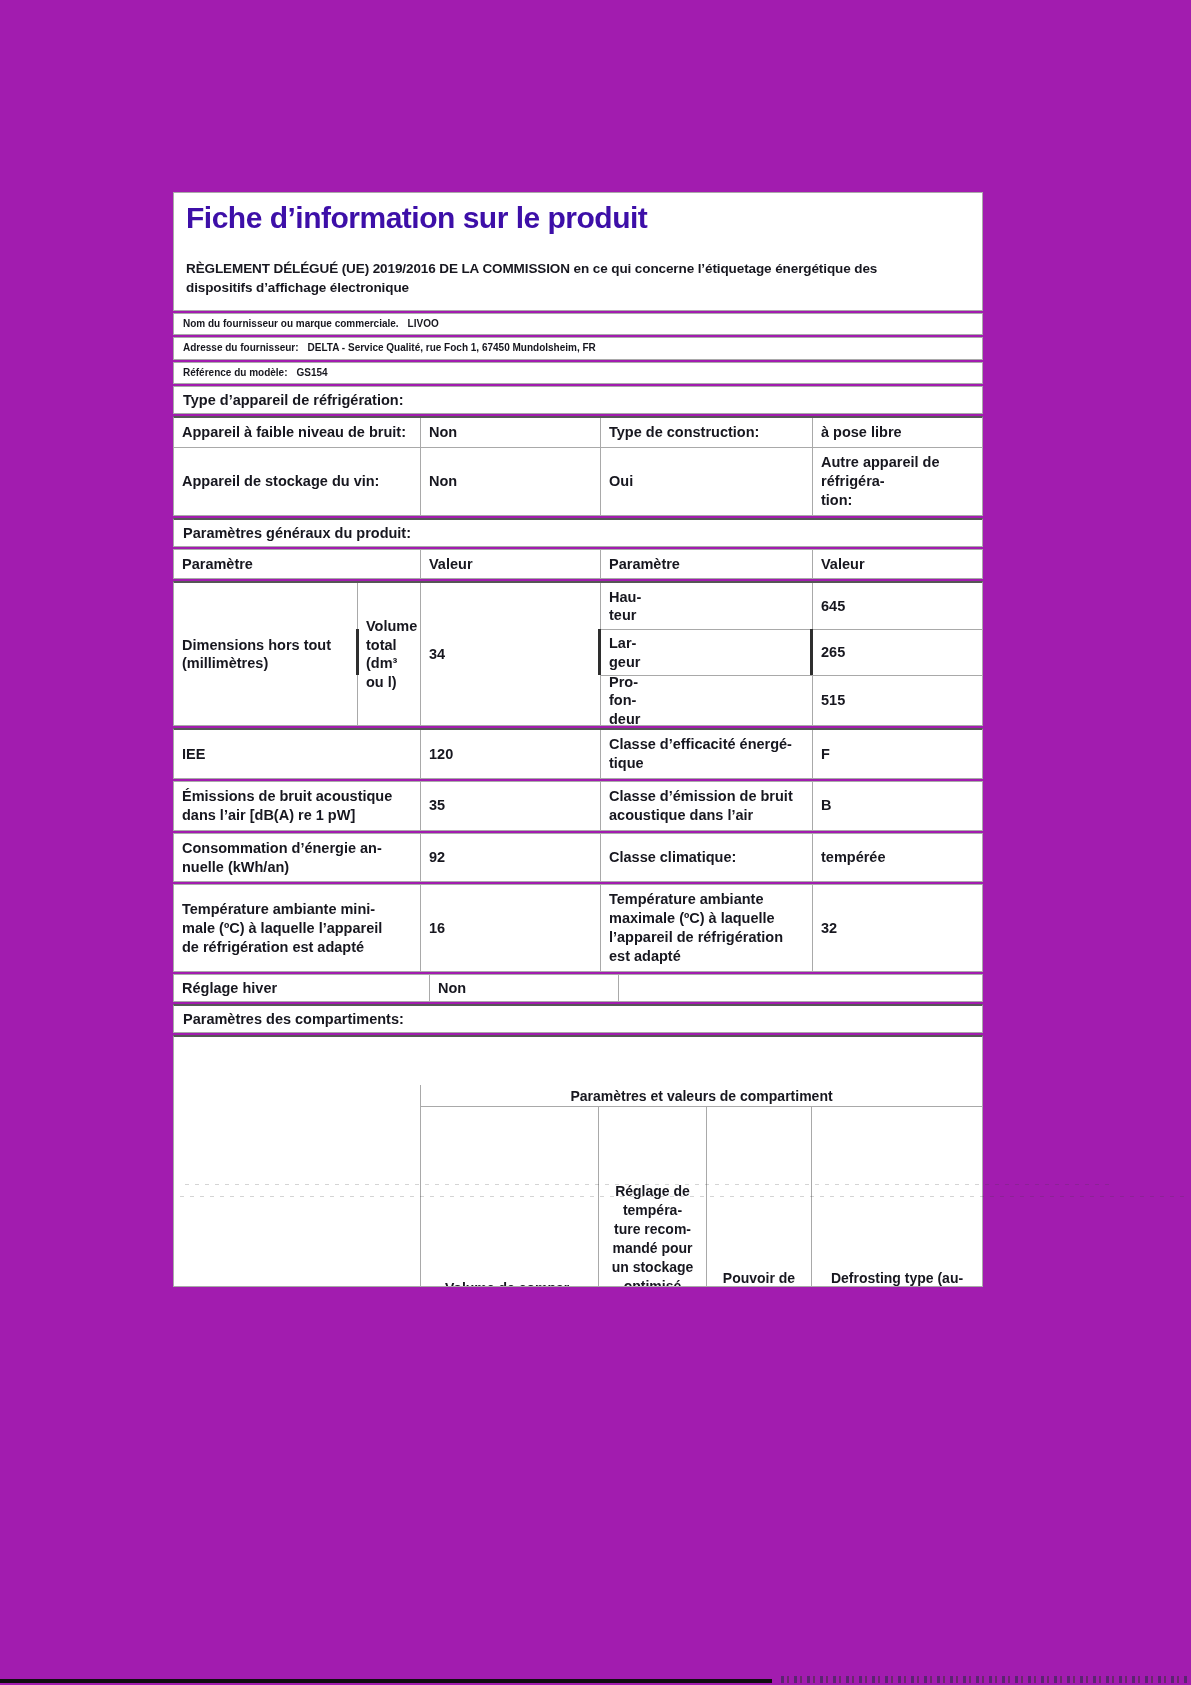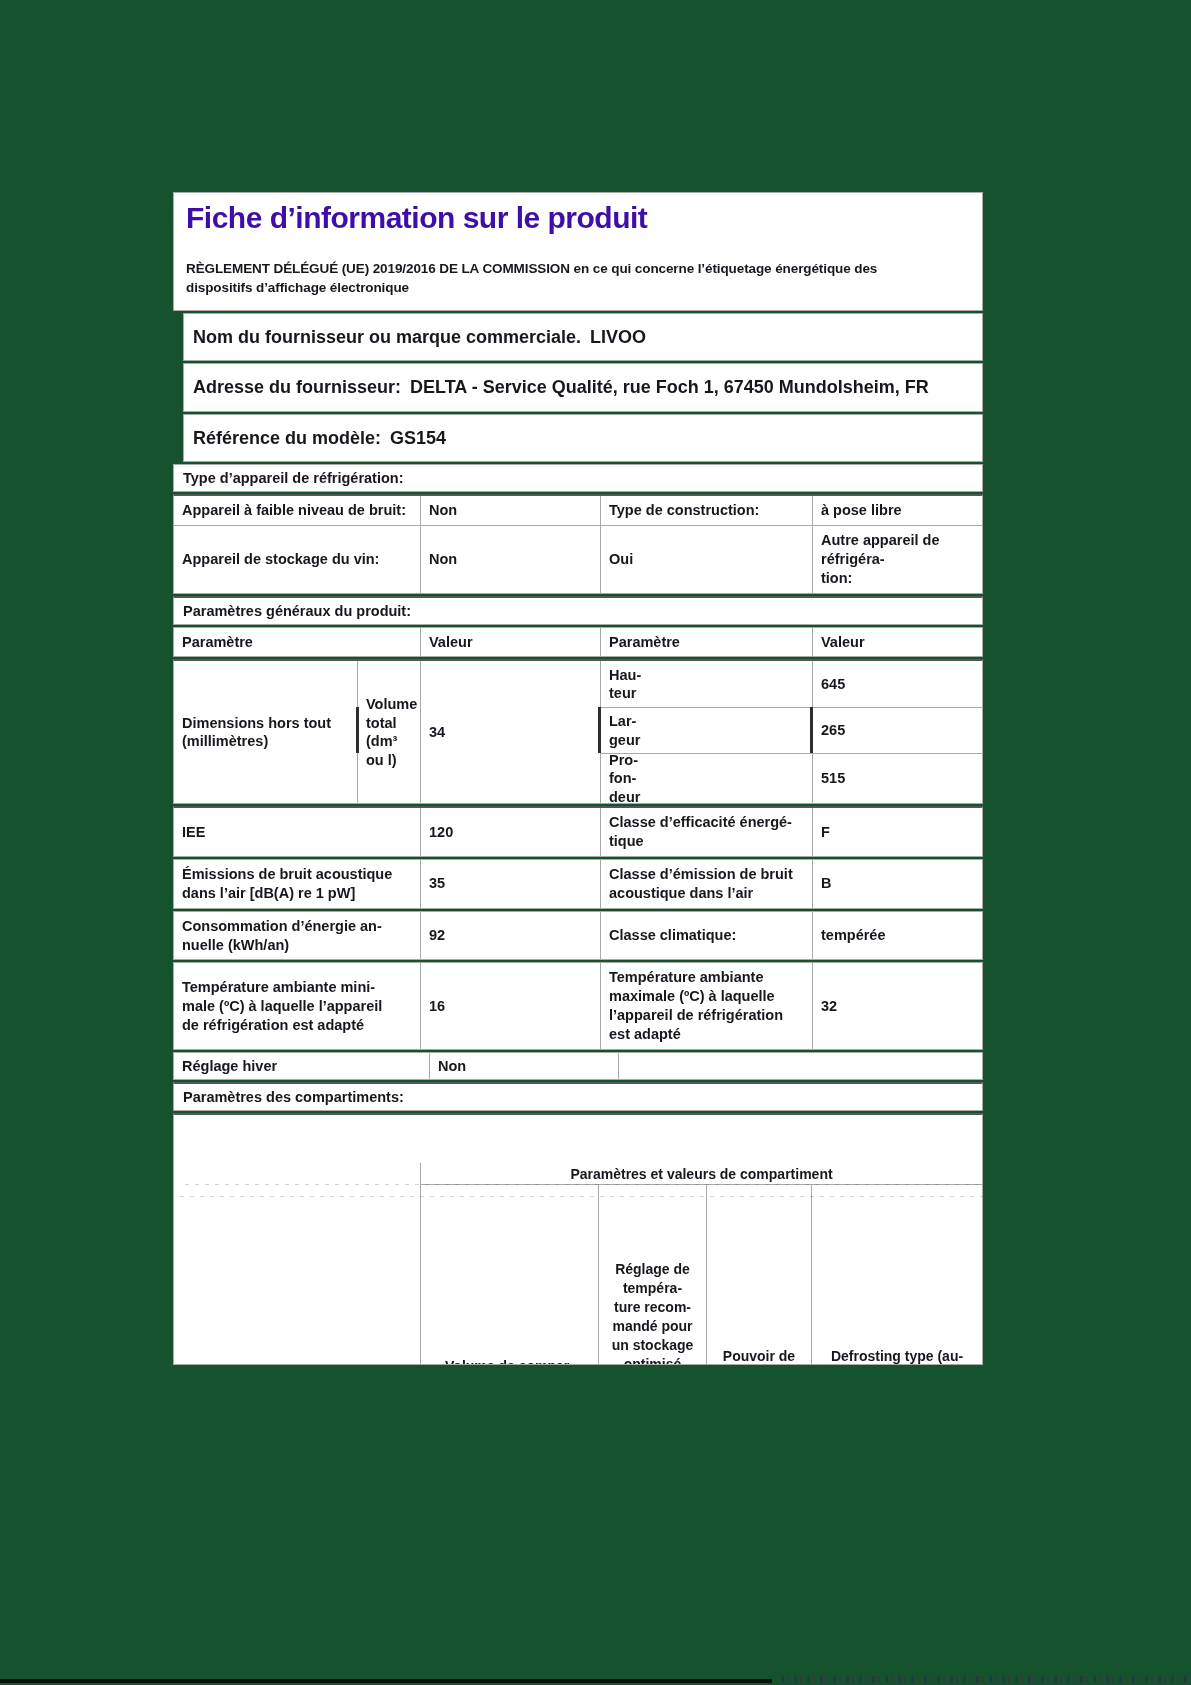--- a/index.html
+++ b/index.html
@@ -1,28 +1,28 @@
 <!DOCTYPE html>
 <html><head>
 <meta charset="utf-8">
 <style>
   html,body{margin:0;padding:0;background:#ffffff;}
-  #screen{position:relative;width:1191px;height:1685px;background:#14532d;overflow:hidden;
+  #screen{position:relative;width:1191px;height:1685px;background:#a21caf;overflow:hidden;
           font-family:"Liberation Sans",sans-serif;color:#17171f;}
   .sheet{position:absolute;left:173px;top:192px;width:810px;}
   .box{border:1px solid #a9a9a9;background:#fff;margin-top:2px;box-sizing:border-box;}
   .box.first{margin-top:0;}
   .box.dark-top{border-top:2px solid #565656;}
   .ml{white-space:pre-line;}
   
   .head-box{padding:8px 12px 12px 12px;}
   .doc-title{color:#3d0fa8;font-size:30px;font-weight:700;letter-spacing:-0.5px;line-height:1.15;}
   .doc-sub{margin-top:23px;font-size:13.5px;font-weight:700;line-height:1.45;letter-spacing:-0.1px;}
   
-  .simple-row{padding:12px 9px;font-size:18px;line-height:1.25;margin-left:10px;}
+  .simple-row{padding:4px 9px;font-size:10px;line-height:1.25;}
   .simple-row .lbl{font-weight:700;}
   .simple-row .val{font-weight:700;margin-left:9px;}
   
   .section-row{padding:5px 9px;font-size:14.5px;font-weight:700;}
   
   .grid4{display:grid;grid-template-columns:246px 180px 212px 170px;}
   .grid4 > .cell{padding:5px 8px;font-size:14.5px;font-weight:700;line-height:1.3;box-sizing:border-box;
                  display:flex;align-items:center;}
   .grid4 > .cell.bl{border-left:1px solid #a9a9a9;}
   .grid4 > .cell.bt{border-top:1px solid #a9a9a9;}

